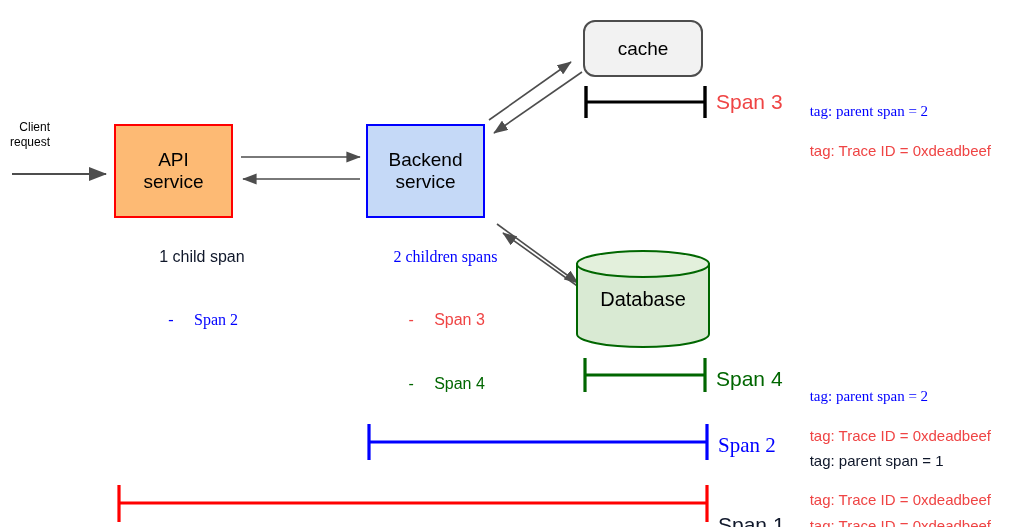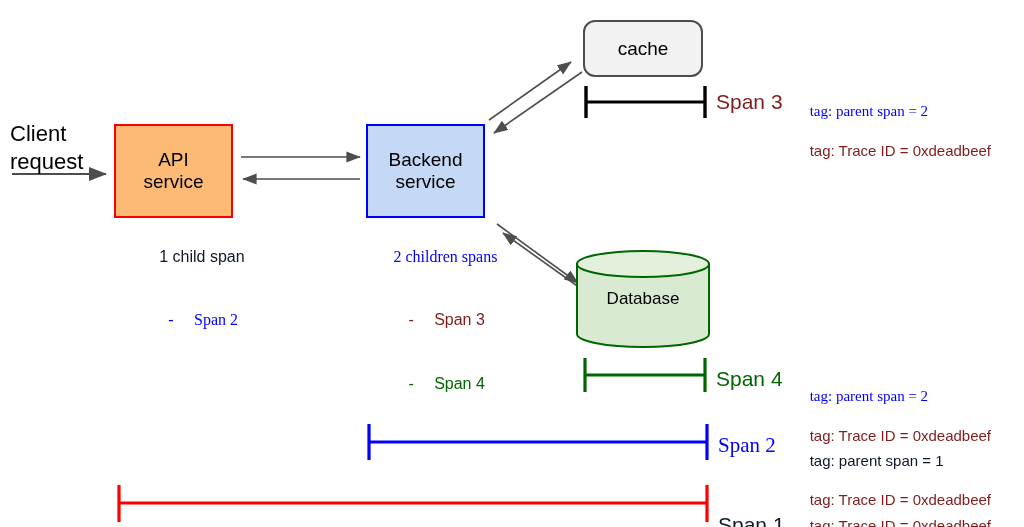--- a/index.html
+++ b/index.html
@@ -71,40 +71,41 @@
   }
   .db-label {
     position: absolute;
     left: 0;
     top: 0;
     width: 132px;
     height: 96px;
     display: flex;
     align-items: center;
     justify-content: center;
-    font-size: 17px;
+    font-size: 20px;
     color: #000000;
   }
   .txt {
     position: absolute;
     font-size: 17px;
     color: #000000;
     white-space: pre;
     line-height: 1.2;
   }
   .client-label {
     left: 10px;
     top: 120px;
-    font-size: 22px;
+    font-size: 12px;
     line-height: 1.25;
+    text-align: right;
   }
   .red { color: #0f172a; margin-top: 20px; }
   .blue { color: #0000ff; font-family: Liberation Serif, serif; }
   .green { color: #006600; }
-  .black { color: #7f1d1d; }
+  .black { color: #ef4444; }
   .span-name {
     position: absolute;
     font-size: 21px;
     white-space: pre;
   }
   .tag-block {
     position: absolute;
     font-size: 15px;
     line-height: 1.28;
     white-space: pre;

